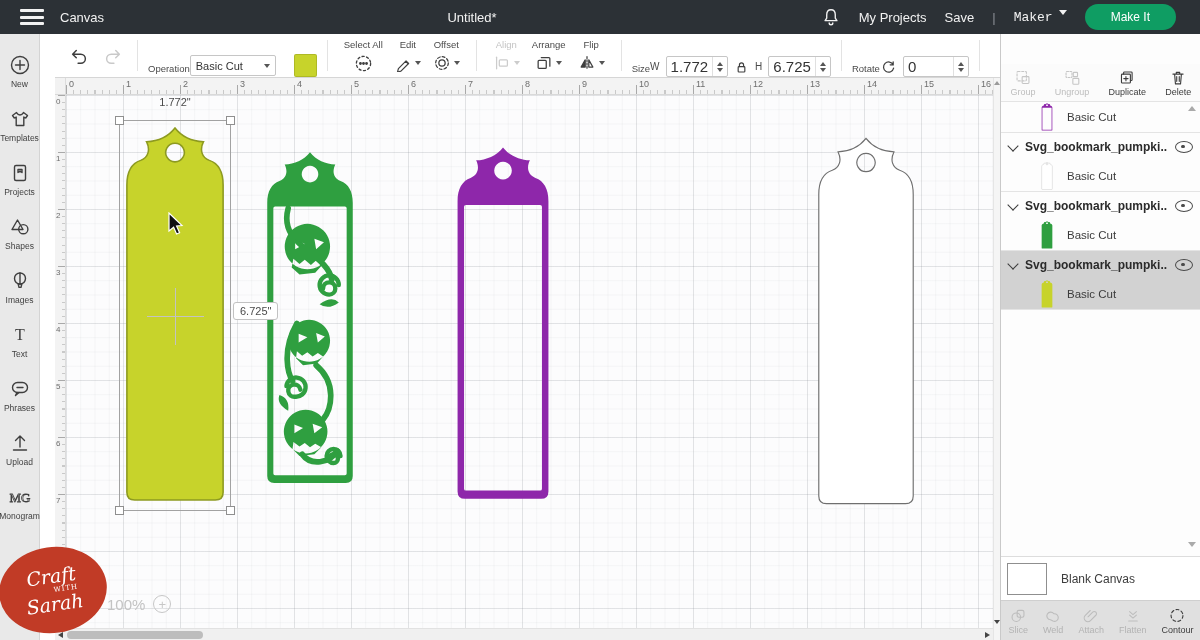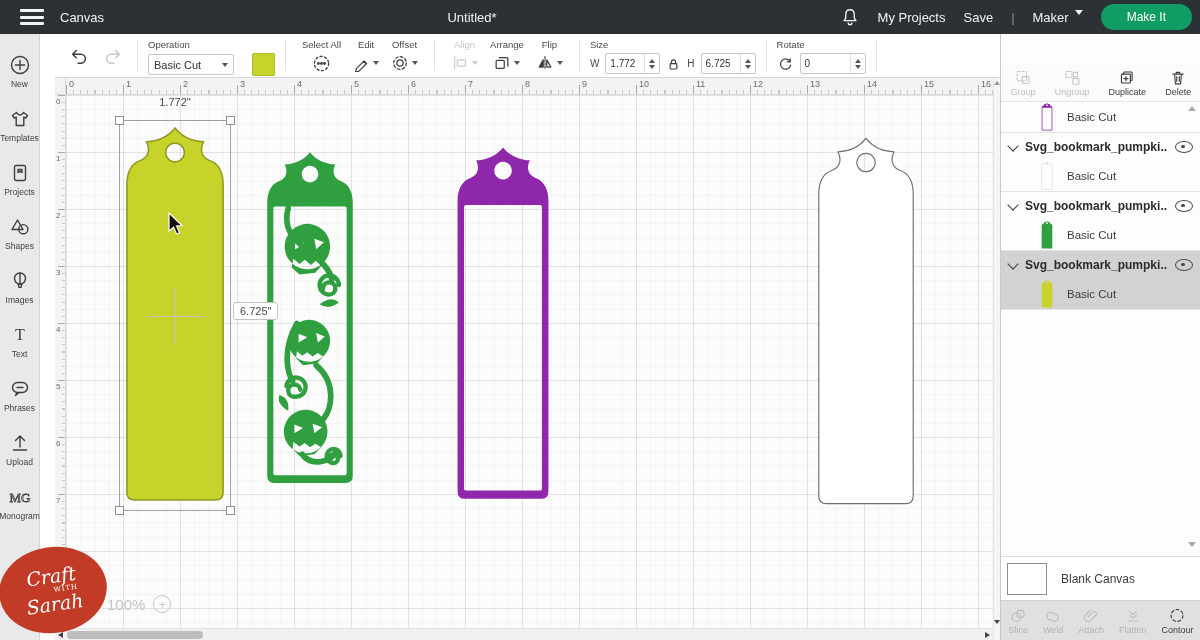--- a/index.html
+++ b/index.html
@@ -7,53 +7,53 @@
          font-family:"Liberation Sans",sans-serif;-webkit-font-smoothing:antialiased;}
   .abs{position:absolute;}
   svg{display:block;}
 
   
   .topbar{left:0;top:0;width:1200px;height:34px;background:#2c3136;display:flex;align-items:center;color:#f2f2f2;}
   .hamburger{width:24px;height:16px;margin:0 16px 0 20px;display:flex;flex-direction:column;justify-content:space-between;cursor:pointer;}
   .hamburger i{height:3px;background:#f2f2f2;border-radius:1px;}
   .tb-label{font-size:13px;}
   .tb-title{position:absolute;left:472px;transform:translateX(-50%);font-size:13px;}
-  .tb-right{position:absolute;right:8px;display:flex;align-items:center;gap:18px;font-size:13px;}
+  .tb-right{position:absolute;right:24px;display:flex;align-items:center;gap:18px;font-size:13px;}
   .makeit{border-radius:14px;padding:6px 26px;font-size:12px;color:#fff;cursor:pointer;border:none;}
-  .mach{display:flex;align-items:flex-start;gap:6px;cursor:pointer;}
+  .mach{display:flex;align-items:flex-start;gap:6px;cursor:pointer;font-family:Liberation Mono, monospace;}
   .caret-w{width:0;height:0;border-left:4px solid transparent;border-right:4px solid transparent;border-top:5px solid #f2f2f2;}
 
   
   .sidebar{left:0;top:34px;width:40px;height:606px;background:#e9e9e9;border-right:1px solid #d4d4d4;
            display:flex;flex-direction:column;align-items:center;padding-top:10px;box-sizing:border-box;z-index:3;}
   .sitem{width:100%;height:54px;display:flex;flex-direction:column;align-items:center;justify-content:center;gap:3px;
          color:#3f3f3f;font-size:8.5px;cursor:pointer;}
   .sitem svg{stroke:#3f3f3f;fill:none;stroke-width:1.4;stroke-linecap:round;stroke-linejoin:round;}
 
   
   .toolbar{left:55px;top:34px;width:945px;height:44px;background:#fff;border-bottom:1px solid #d6d6d6;
            display:flex;align-items:stretch;box-sizing:border-box;padding-left:10px;z-index:2;}
   .tsep{width:1px;background:#e3e3e3;margin:6px 10px;}
-  .tgroup{display:flex;flex-direction:column;justify-content:flex-start;padding-top:5px;}
+  .tgroup{display:flex;justify-content:flex-start;padding-top:5px;align-items:flex-end;}
   .tglabel{font-size:9.5px;color:#4a4a4a;margin-bottom:3px;}
   .tgrow{display:flex;align-items:center;gap:6px;}
   .tbtn{display:flex;flex-direction:column;align-items:center;gap:2px;font-size:9.5px;color:#4a4a4a;padding:5px 6px 0 6px;cursor:pointer;}
   .tbtn svg{stroke:#3f3f3f;fill:none;stroke-width:1.4;stroke-linecap:round;stroke-linejoin:round;}
   .tbtn.disabled{color:#c4c4c4;cursor:default;}
   .tbtn.disabled svg{stroke:#cccccc;}
   .iconrow{display:flex;align-items:center;gap:3px;height:22px;}
   .caret-g{width:0;height:0;border-left:3.5px solid transparent;border-right:3.5px solid transparent;border-top:4.5px solid #555;}
   .disabled .caret-g{border-top-color:#ccc;}
   .undoredo{display:flex;align-items:center;gap:14px;padding:0 4px;}
   .undoredo svg{fill:none;stroke-width:1.6;stroke-linecap:round;stroke-linejoin:round;cursor:pointer;}
   .selbox{width:86px;height:21px;border:1px solid #c6c6c6;border-radius:2px;display:flex;align-items:center;
           font-size:11px;color:#333;padding:0 5px;box-sizing:border-box;justify-content:space-between;cursor:pointer;background:#fff;}
   .swatch{width:21px;height:21px;border-radius:2px;margin-left:12px;cursor:pointer;border:1px solid rgba(0,0,0,0.12);}
   .numbox{height:21px;border:1px solid #c6c6c6;border-radius:2px;background:#fff;display:flex;align-items:center;box-sizing:border-box;}
-  .numbox .val{font-size:10px;color:#333;padding:0 4px;min-width:30px;}
+  .numbox .val{font-size:15px;color:#333;padding:0 4px;min-width:30px;}
   .stepper{display:flex;flex-direction:column;justify-content:center;gap:2px;padding:0 4px;border-left:1px solid #e0e0e0;height:100%;cursor:pointer;}
   .stepper i{width:0;height:0;border-left:3px solid transparent;border-right:3px solid transparent;}
   .stepper .up{border-bottom:4px solid #555;}
   .stepper .dn{border-top:4px solid #555;}
   .flabel{font-size:10px;color:#4a4a4a;}
 
   
   .canvas{left:55px;top:78px;width:938px;height:562px;background:#fcfcfd;overflow:hidden;}
   .corner{left:0;top:0;width:11px;height:17px;background:#f2f2f2;border-right:1px solid #dcdcdc;border-bottom:1px solid #d9d9d9;box-sizing:border-box;z-index:2;}
   .hruler{left:11px;top:0;width:927px;height:17px;background-color:#f3f3f3;border-bottom:1px solid #d9d9d9;box-sizing:border-box;

